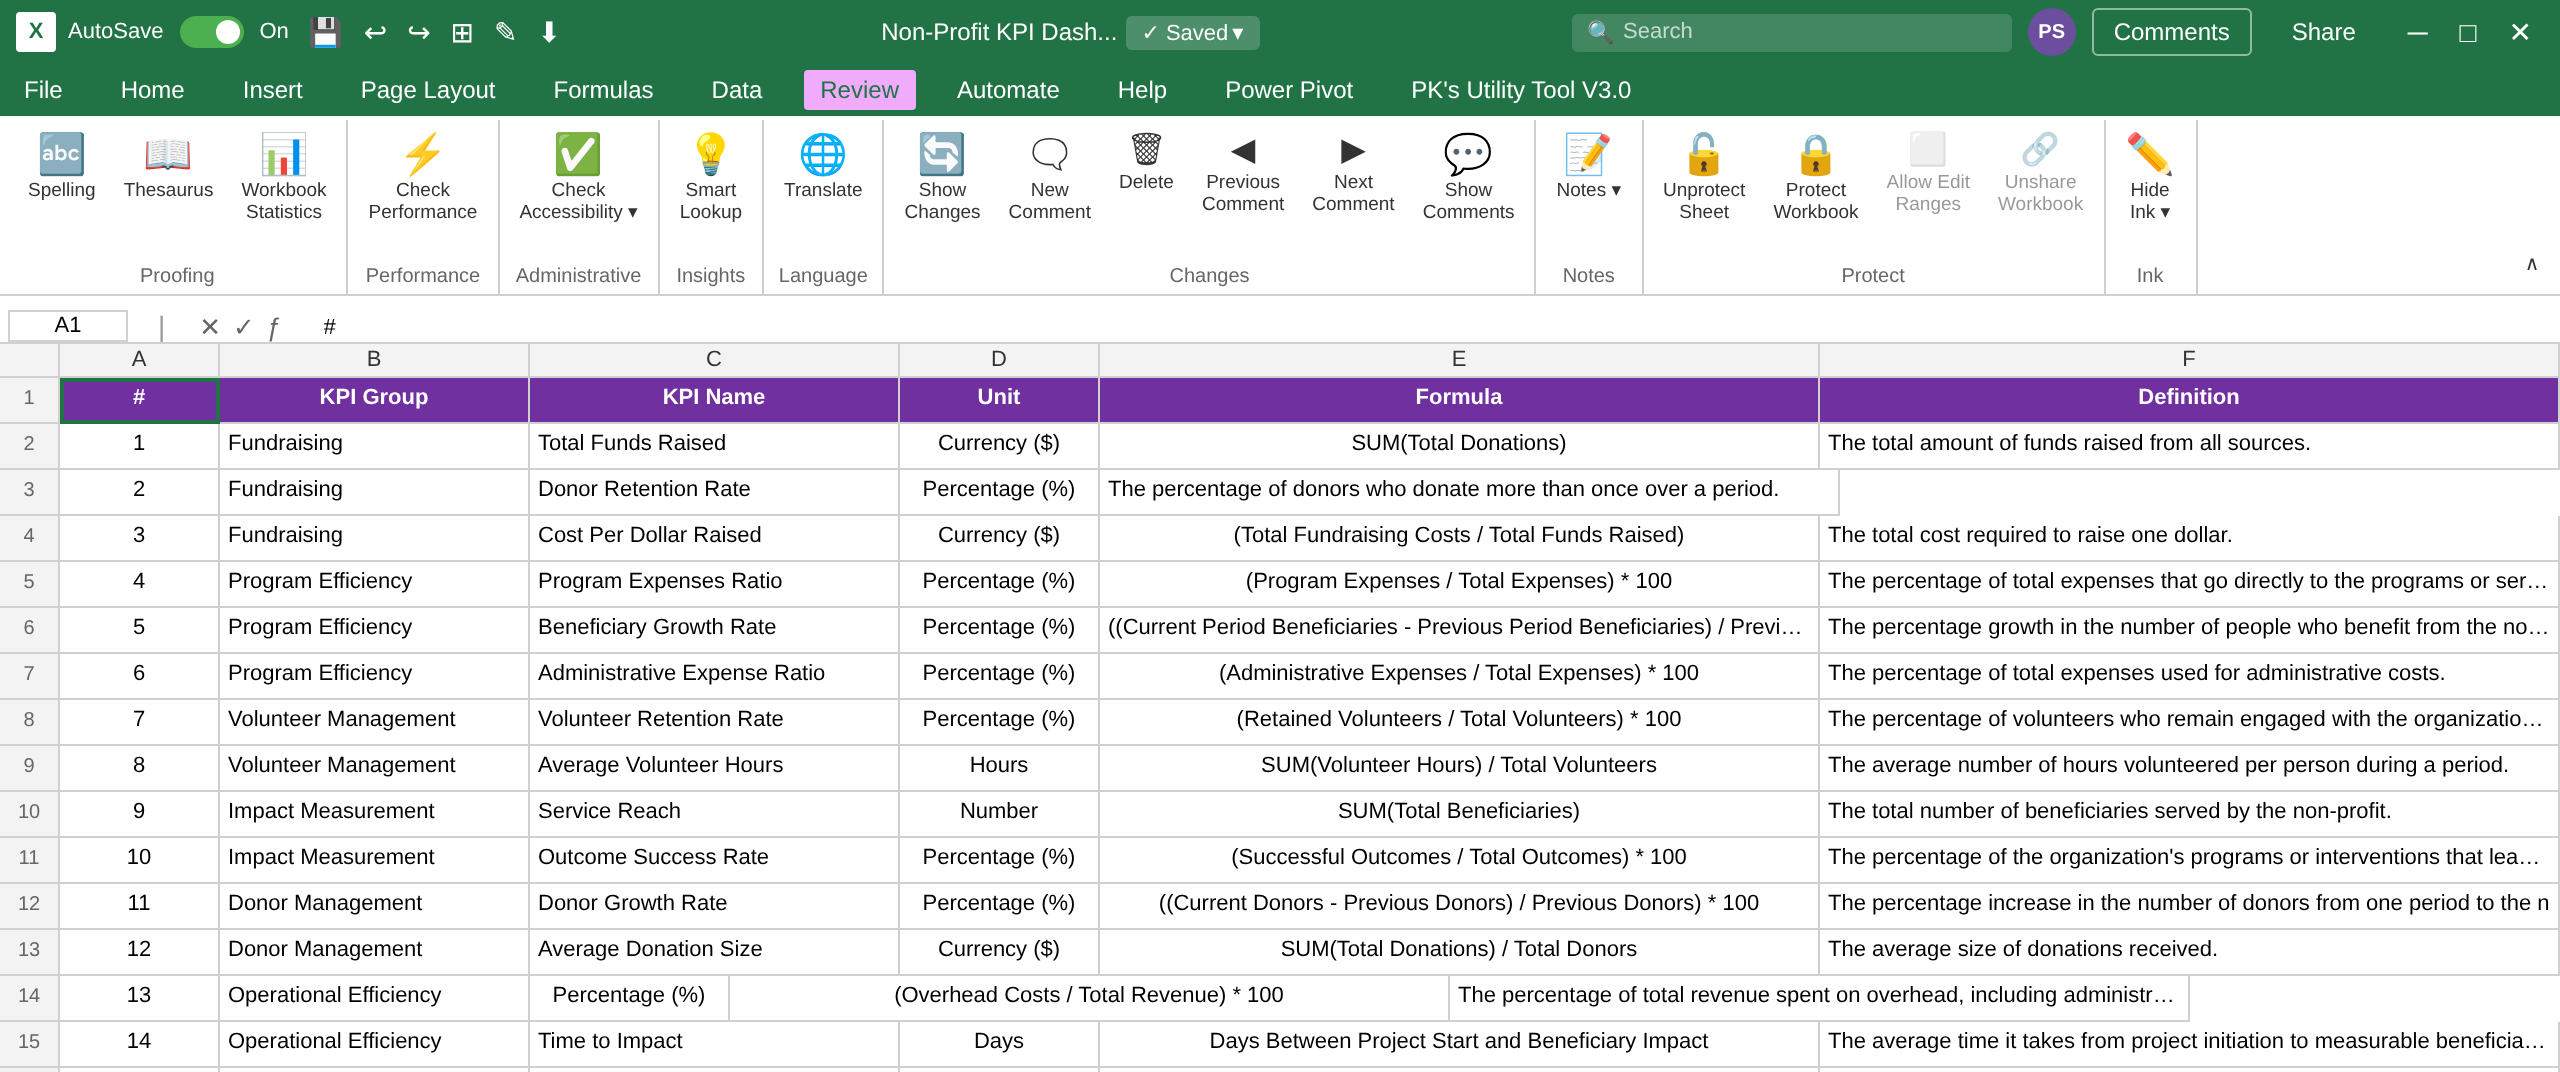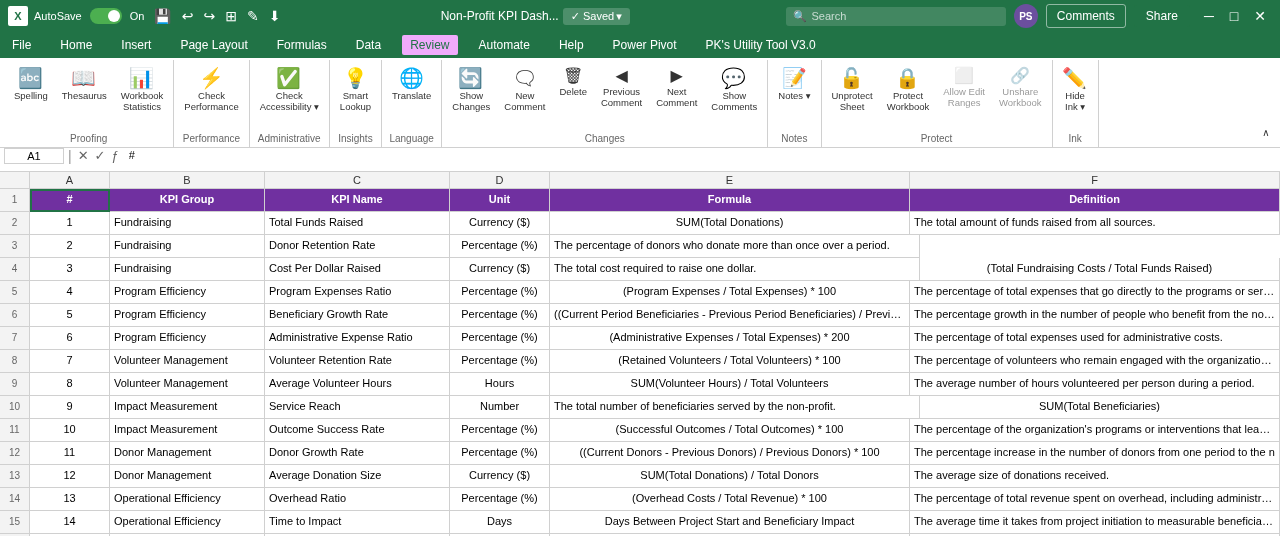--- a/index.html
+++ b/index.html
@@ -56,22 +56,22 @@
       padding: 3px 5px; border: 1px solid transparent; border-radius: 3px;
       cursor: pointer; background: transparent; min-width: 36px; gap: 2px;
       font-size: 10px; color: #333; text-align: center; line-height: 1.2;
     }
     .ribbon-icon { font-size: 20px; line-height: 1; }
     .ribbon-icon-sm { font-size: 16px; line-height: 1; }
     .ribbon-btn-label { font-size: 9.5px; color: #333; white-space: pre-wrap; text-align: center; max-width: 60px; }
 
     
     .formula-bar {
-      display: flex; align-items: flex-start; background: white; border-bottom: 1px solid #d0d0d0;
-      height: 24px; padding: 0 4px; gap: 4px;
+      display: flex; align-items: flex-end; background: white; border-bottom: 1px solid #d0d0d0;
+      height: 24px; padding: 0 4px; gap: 15px;
     }
     .cell-ref { width: 60px; border: 1px solid #d0d0d0; padding: 1px 4px; font-size: 11px; text-align: center; }
     .formula-sep { color: #999; font-size: 14px; }
     .formula-icons { display:flex; gap:2px; align-items:center; }
     .formula-icon-btn { background: transparent; border: none; cursor: pointer; color: #666; font-size: 13px; padding: 0 2px; }
     .formula-input { flex: 1; border: none; outline: none; font-size: 11px; padding: 1px 4px; }
 
     
     .spreadsheet { display: flex; flex-direction: column; flex: 1; background: white; overflow: hidden; }
 
@@ -375,22 +375,22 @@
           <div class="cell col-d ">Donor Retention Rate</div>
           <div class="cell col-e center">Percentage (%)</div>
           <div class="cell col-g ">The percentage of donors who donate more than once over a period.</div>
         </div>
         <div class="grid-row">
           <div class="row-num col-a">4</div>
           <div class="cell col-b center">3</div>
           <div class="cell col-c ">Fundraising</div>
           <div class="cell col-d ">Cost Per Dollar Raised</div>
           <div class="cell col-e center">Currency ($)</div>
+          <div class="cell col-f center">(Total Fundraising Costs / Total Funds Raised)</div>
           <div class="cell col-g ">The total cost required to raise one dollar.</div>
-          <div class="cell col-f center">(Total Fundraising Costs / Total Funds Raised)</div>
         </div>
         <div class="grid-row">
           <div class="row-num col-a">5</div>
           <div class="cell col-b center">4</div>
           <div class="cell col-c ">Program Efficiency</div>
           <div class="cell col-d ">Program Expenses Ratio</div>
           <div class="cell col-e center">Percentage (%)</div>
           <div class="cell col-f center">(Program Expenses / Total Expenses) * 100</div>
           <div class="cell col-g ">The percentage of total expenses that go directly to the programs or services provided b</div>
         </div>
@@ -402,21 +402,21 @@
           <div class="cell col-e center">Percentage (%)</div>
           <div class="cell col-f center">((Current Period Beneficiaries - Previous Period Beneficiaries) / Previous Period Beneficiaries) * 100</div>
           <div class="cell col-g ">The percentage growth in the number of people who benefit from the non-profit's</div>
         </div>
         <div class="grid-row">
           <div class="row-num col-a">7</div>
           <div class="cell col-b center">6</div>
           <div class="cell col-c ">Program Efficiency</div>
           <div class="cell col-d ">Administrative Expense Ratio</div>
           <div class="cell col-e center">Percentage (%)</div>
-          <div class="cell col-f center">(Administrative Expenses / Total Expenses) * 200</div>
+          <div class="cell col-f center">(Administrative Expenses / Total Expenses) * 100</div>
           <div class="cell col-g ">The percentage of total expenses used for administrative costs.</div>
         </div>
         <div class="grid-row">
           <div class="row-num col-a">8</div>
           <div class="cell col-b center">7</div>
           <div class="cell col-c ">Volunteer Management</div>
           <div class="cell col-d ">Volunteer Retention Rate</div>
           <div class="cell col-e center">Percentage (%)</div>
           <div class="cell col-f center">(Retained Volunteers / Total Volunteers) * 100</div>
           <div class="cell col-g ">The percentage of volunteers who remain engaged with the organization over</div>
@@ -429,22 +429,22 @@
           <div class="cell col-e center">Hours</div>
           <div class="cell col-f center">SUM(Volunteer Hours) / Total Volunteers</div>
           <div class="cell col-g ">The average number of hours volunteered per person during a period.</div>
         </div>
         <div class="grid-row">
           <div class="row-num col-a">10</div>
           <div class="cell col-b center">9</div>
           <div class="cell col-c ">Impact Measurement</div>
           <div class="cell col-d ">Service Reach</div>
           <div class="cell col-e center">Number</div>
+          <div class="cell col-f center">SUM(Total Beneficiaries)</div>
           <div class="cell col-g ">The total number of beneficiaries served by the non-profit.</div>
-          <div class="cell col-f center">SUM(Total Beneficiaries)</div>
         </div>
         <div class="grid-row">
           <div class="row-num col-a">11</div>
           <div class="cell col-b center">10</div>
           <div class="cell col-c ">Impact Measurement</div>
           <div class="cell col-d ">Outcome Success Rate</div>
           <div class="cell col-e center">Percentage (%)</div>
           <div class="cell col-f center">(Successful Outcomes / Total Outcomes) * 100</div>
           <div class="cell col-g ">The percentage of the organization's programs or interventions that lead to a positi</div>
         </div>
@@ -463,21 +463,20 @@
           <div class="cell col-c ">Donor Management</div>
           <div class="cell col-d ">Average Donation Size</div>
           <div class="cell col-e center">Currency ($)</div>
           <div class="cell col-f center">SUM(Total Donations) / Total Donors</div>
           <div class="cell col-g ">The average size of donations received.</div>
         </div>
         <div class="grid-row">
           <div class="row-num col-a">14</div>
           <div class="cell col-b center">13</div>
           <div class="cell col-c ">Operational Efficiency</div>
-          <div class="cell col-d ">Overhead Ratio</div>
           <div class="cell col-e center">Percentage (%)</div>
           <div class="cell col-f center">(Overhead Costs / Total Revenue) * 100</div>
           <div class="cell col-g ">The percentage of total revenue spent on overhead, including administration, fundraisin</div>
         </div>
         <div class="grid-row">
           <div class="row-num col-a">15</div>
           <div class="cell col-b center">14</div>
           <div class="cell col-c ">Operational Efficiency</div>
           <div class="cell col-d ">Time to Impact</div>
           <div class="cell col-e center">Days</div>

